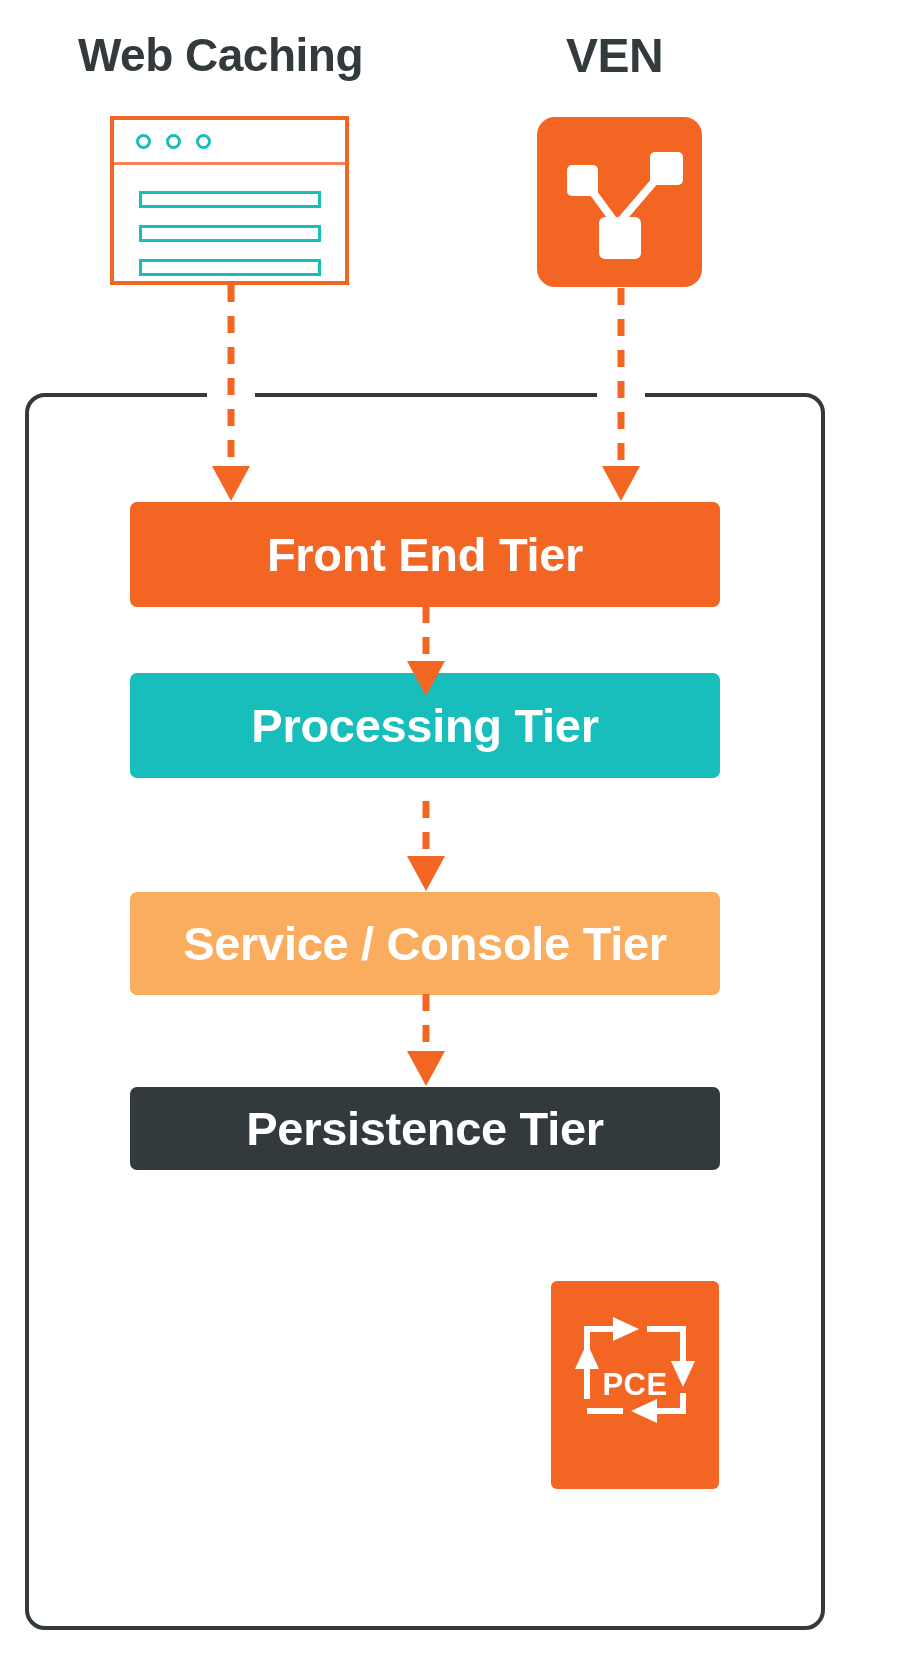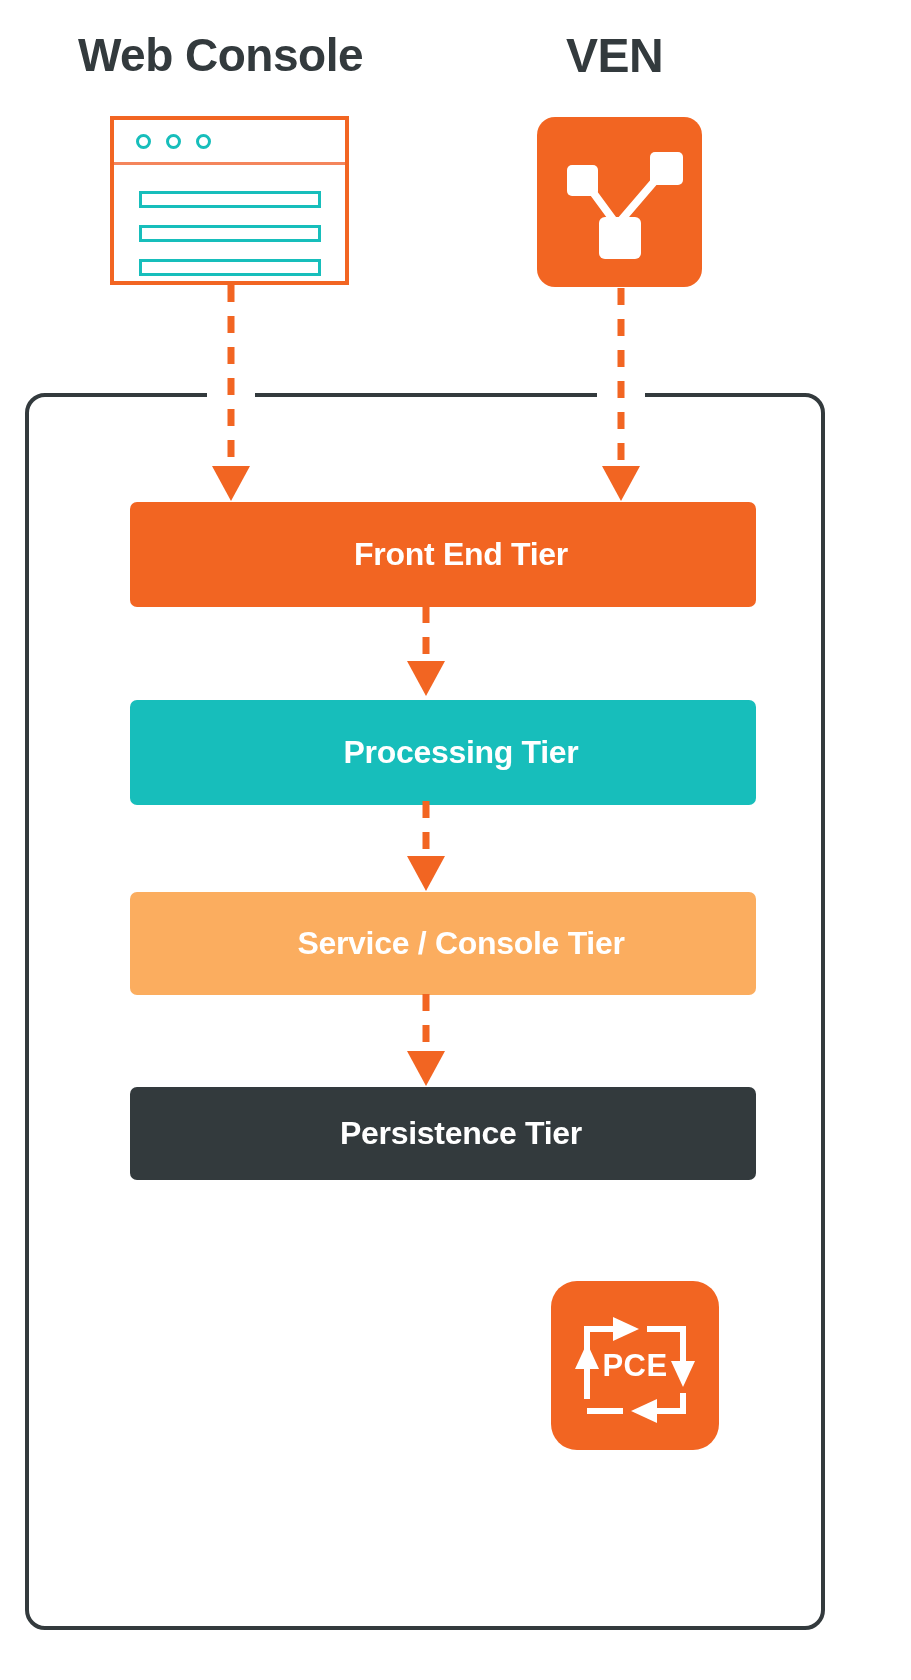--- a/index.html
+++ b/index.html
@@ -32,49 +32,49 @@
             background:var(--orange);border-radius:18px;}
   #ven-icon svg{position:absolute;left:0;top:0;width:165px;height:170px;}
 
   
   #pce-container{position:absolute;left:25px;top:393px;width:800px;height:1237px;}
   #pce-container svg{position:absolute;left:0;top:0;width:800px;height:1237px;}
 
   
   .tier{position:absolute;left:130px;width:590px;border-radius:7px;
         display:flex;align-items:center;justify-content:center;
-        color:#fff;font-size:32px;font-weight:bold;letter-spacing:-0.3px;padding-left:36px;}
+        color:#fff;font-size:47px;font-weight:bold;letter-spacing:-0.3px;}
   #tier-frontend{top:502px;height:105px;background:var(--orange);}
-  #tier-processing{top:700px;height:105px;background:var(--teal);}
+  #tier-processing{top:673px;height:105px;background:var(--teal);}
   #tier-service{top:892px;height:103px;background:var(--lightorange);}
-  #tier-persistence{top:1087px;height:93px;background:var(--ink);}
+  #tier-persistence{top:1087px;height:83px;background:var(--ink);}
 
   
   .conn{position:absolute;}
   .conn svg{display:block;}
   #conn-web{left:206px;top:285px;width:50px;height:220px;}
   #conn-ven{left:596px;top:288px;width:50px;height:217px;}
   #conn-fe-proc{left:404px;top:606px;width:44px;height:93px;}
   #conn-proc-svc{left:404px;top:801px;width:44px;height:93px;}
   #conn-svc-pers{left:404px;top:994px;width:44px;height:95px;}
 
   
-  #pce-icon{position:absolute;left:551px;top:1281px;width:168px;height:169px;
-            background:var(--orange);border-radius:26px;}
+  #pce-icon{position:absolute;left:551px;top:1281px;width:168px;height:208px;
+            background:var(--orange);border-radius:6px;}
   #pce-icon svg{position:absolute;left:0;top:0;width:168px;height:169px;}
   #pce-icon .pce-text{position:absolute;left:0;right:0;top:50%;
         transform:translateY(-50%);text-align:center;color:#fff;
         font-size:31px;font-weight:bold;letter-spacing:0.5px;}
 </style>
 </head>
 <body>
 
 <div class="stage">
 
-  <div class="toplabel" id="lbl-web">Web Console</div>
+  <div class="toplabel" id="lbl-web">Web Caching</div>
   <div class="toplabel" id="lbl-ven">VEN</div>
 
   <div id="browser-icon">
     <div id="browser-titlebar">
       <span class="dot"></span>
       <span class="dot"></span>
       <span class="dot"></span>
     </div>
     <div id="browser-body">
       <span class="bar"></span>

